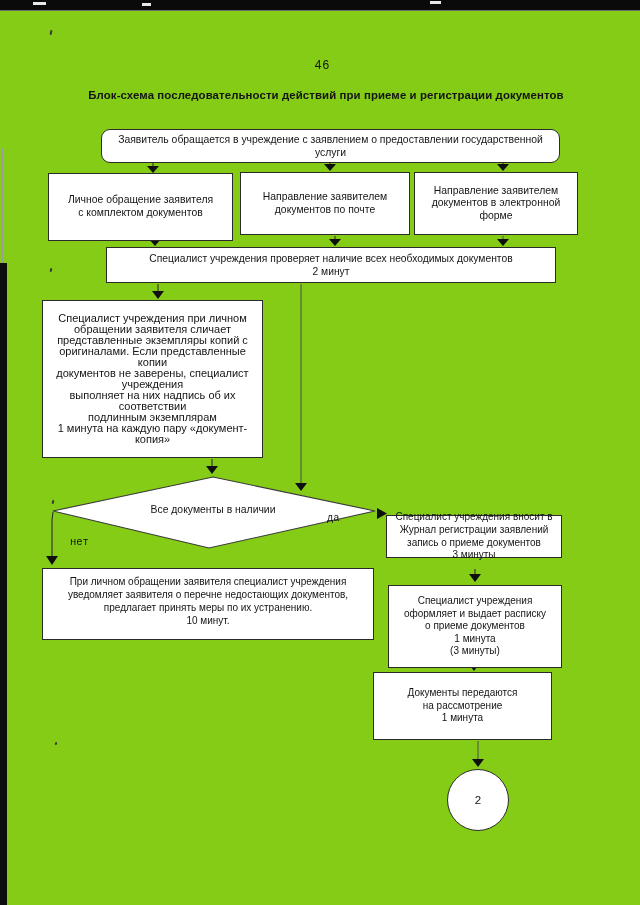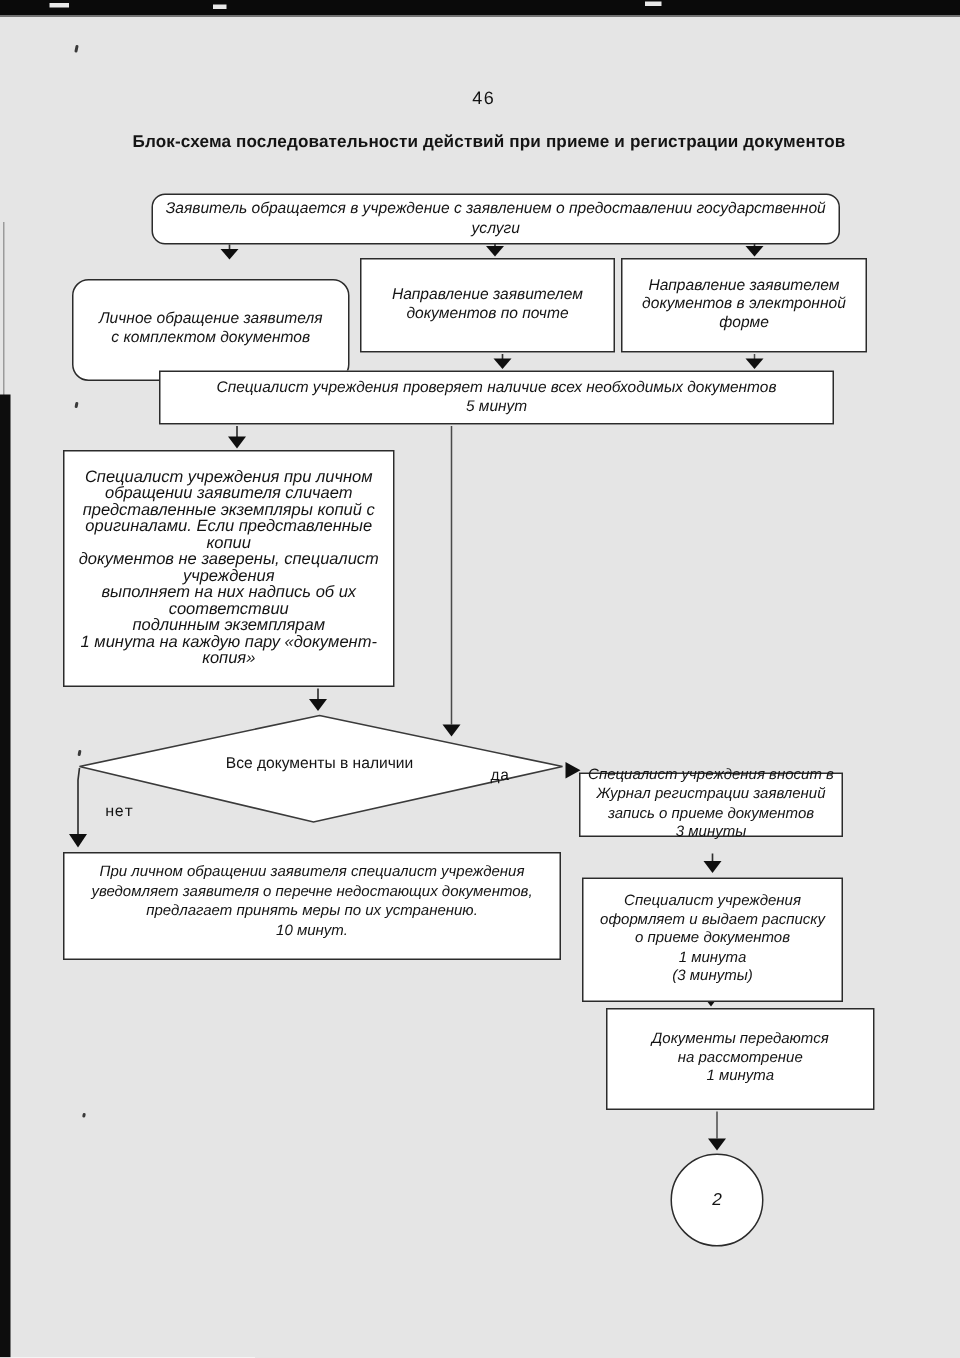--- a/index.html
+++ b/index.html
@@ -1,30 +1,30 @@
 <!DOCTYPE html>
 <html><head>
 <meta charset="utf-8">
 <style>
   html,body{margin:0;padding:0;background:#ffffff;}
   .page{
-    position:relative;width:640px;height:905px;background:#e5e5e5;overflow:hidden;
+    position:relative;width:640px;height:905px;background:#84cc16;overflow:hidden;
     font-family:"Liberation Sans","DejaVu Sans",sans-serif;color:#141414;
   }
   .scan-bar-top{position:absolute;left:0;top:0;width:640px;height:10px;background:#0a0a0a;border-bottom:1px solid #6f6f6f;}
   .notch{position:absolute;background:#e8e8e8;height:3px;}
   .scan-hairline-left{position:absolute;left:2px;top:148px;width:1px;height:117px;background:#9b9b9b;}
   .scan-bar-left{position:absolute;left:0;top:263px;width:7px;height:642px;background:#0d0d0d;}
   .speck{position:absolute;width:2px;height:5px;background:#3a3a3a;border-radius:1px;transform:rotate(12deg);}
   .page-number{position:absolute;left:0;top:58px;width:645px;text-align:center;font-size:12px;letter-spacing:1px;}
   .doc-title{position:absolute;left:0;top:89px;width:652px;text-align:center;font-size:11.4px;font-weight:700;letter-spacing:0.1px;}
   .nd{
     position:absolute;box-sizing:border-box;background:#fff;border:1.4px solid #2b2b2b;
     display:flex;align-items:center;justify-content:center;text-align:center;
-    white-space:pre-line;font-size:10px;line-height:12.6px;padding:2px 3px;font-style:italic;
+    white-space:pre-line;font-size:10px;line-height:12.6px;padding:2px 3px;
   }
   .nd-start{border-radius:9px;font-size:10.4px;line-height:13px;border-width:1.5px;}
   .nd-verify{font-size:10.3px;line-height:13.5px;}
   .nd-compare{font-size:11px;line-height:11px;padding:4px 1px;}
   .nd-notify{align-items:flex-start;padding-top:7px;line-height:12.9px;}
   .nd-circle{border-radius:50%;border-width:1.3px;font-size:11.5px;}
   .flow-label{position:absolute;font-size:10.5px;font-family:Liberation Mono, monospace;}
   .decision-text{position:absolute;text-align:center;font-size:10.4px;background:transparent;}
   svg.connectors{position:absolute;left:0;top:0;pointer-events:none;}
   .ln{stroke:#2f2f2f;stroke-width:1.1;fill:none;}
@@ -90,31 +90,31 @@
     <line class="lnthin" x1="474" y1="651" x2="474" y2="663"></line>
     <polygon class="tri" points="468,663 480,663 474,671"></polygon>
 
     <line class="lnthin" x1="478" y1="741" x2="478" y2="759"></line>
     <polygon class="tri" points="472,759 484,759 478,767"></polygon>
   </svg>
 
   <div class="nd nd-start" style="left:101px;top:129px;width:459px;height:34px;">Заявитель обращается в учреждение с заявлением о предоставлении государственной
 услуги</div>
 
-  <div class="nd" style="left:48px;top:186px;width:185px;height:68px;font-size:10.4px;border-radius:11px;">Личное обращение заявителя
+  <div class="nd" style="left:48px;top:173px;width:185px;height:68px;font-size:10.4px;">Личное обращение заявителя
 с комплектом документов</div>
 
   <div class="nd" style="left:240px;top:172px;width:170px;height:63px;font-size:10.4px;">Направление заявителем
 документов по почте</div>
 
   <div class="nd" style="left:414px;top:172px;width:164px;height:63px;font-size:10.4px;">Направление заявителем
 документов в электронной форме</div>
 
   <div class="nd nd-verify" style="left:106px;top:247px;width:450px;height:36px;">Специалист учреждения проверяет наличие всех необходимых документов
-5 минут</div>
+2 минут</div>
 
   <div class="nd nd-compare" style="left:42px;top:300px;width:221px;height:158px;">Специалист учреждения при личном
 обращении заявителя сличает
 представленные экземпляры копий с
 оригиналами. Если представленные копии
 документов не заверены, специалист
 учреждения
 выполняет на них надпись об их
 соответствии
 подлинным экземплярам
@@ -133,19 +133,19 @@
 Журнал регистрации заявлений
 запись о приеме документов
 3 минуты</div>
 
   <div class="nd" style="left:388px;top:585px;width:174px;height:83px;">Специалист учреждения
 оформляет и выдает расписку
 о приеме документов
 1 минута
 (3 минуты)</div>
 
-  <div class="nd" style="left:404px;top:672px;width:179px;height:68px;">Документы передаются
+  <div class="nd" style="left:373px;top:672px;width:179px;height:68px;">Документы передаются
 на рассмотрение
 1 минута</div>
 
   <div class="nd nd-circle" style="left:447px;top:769px;width:62px;height:62px;">2</div>
 
 </div>
 
 </body></html>

